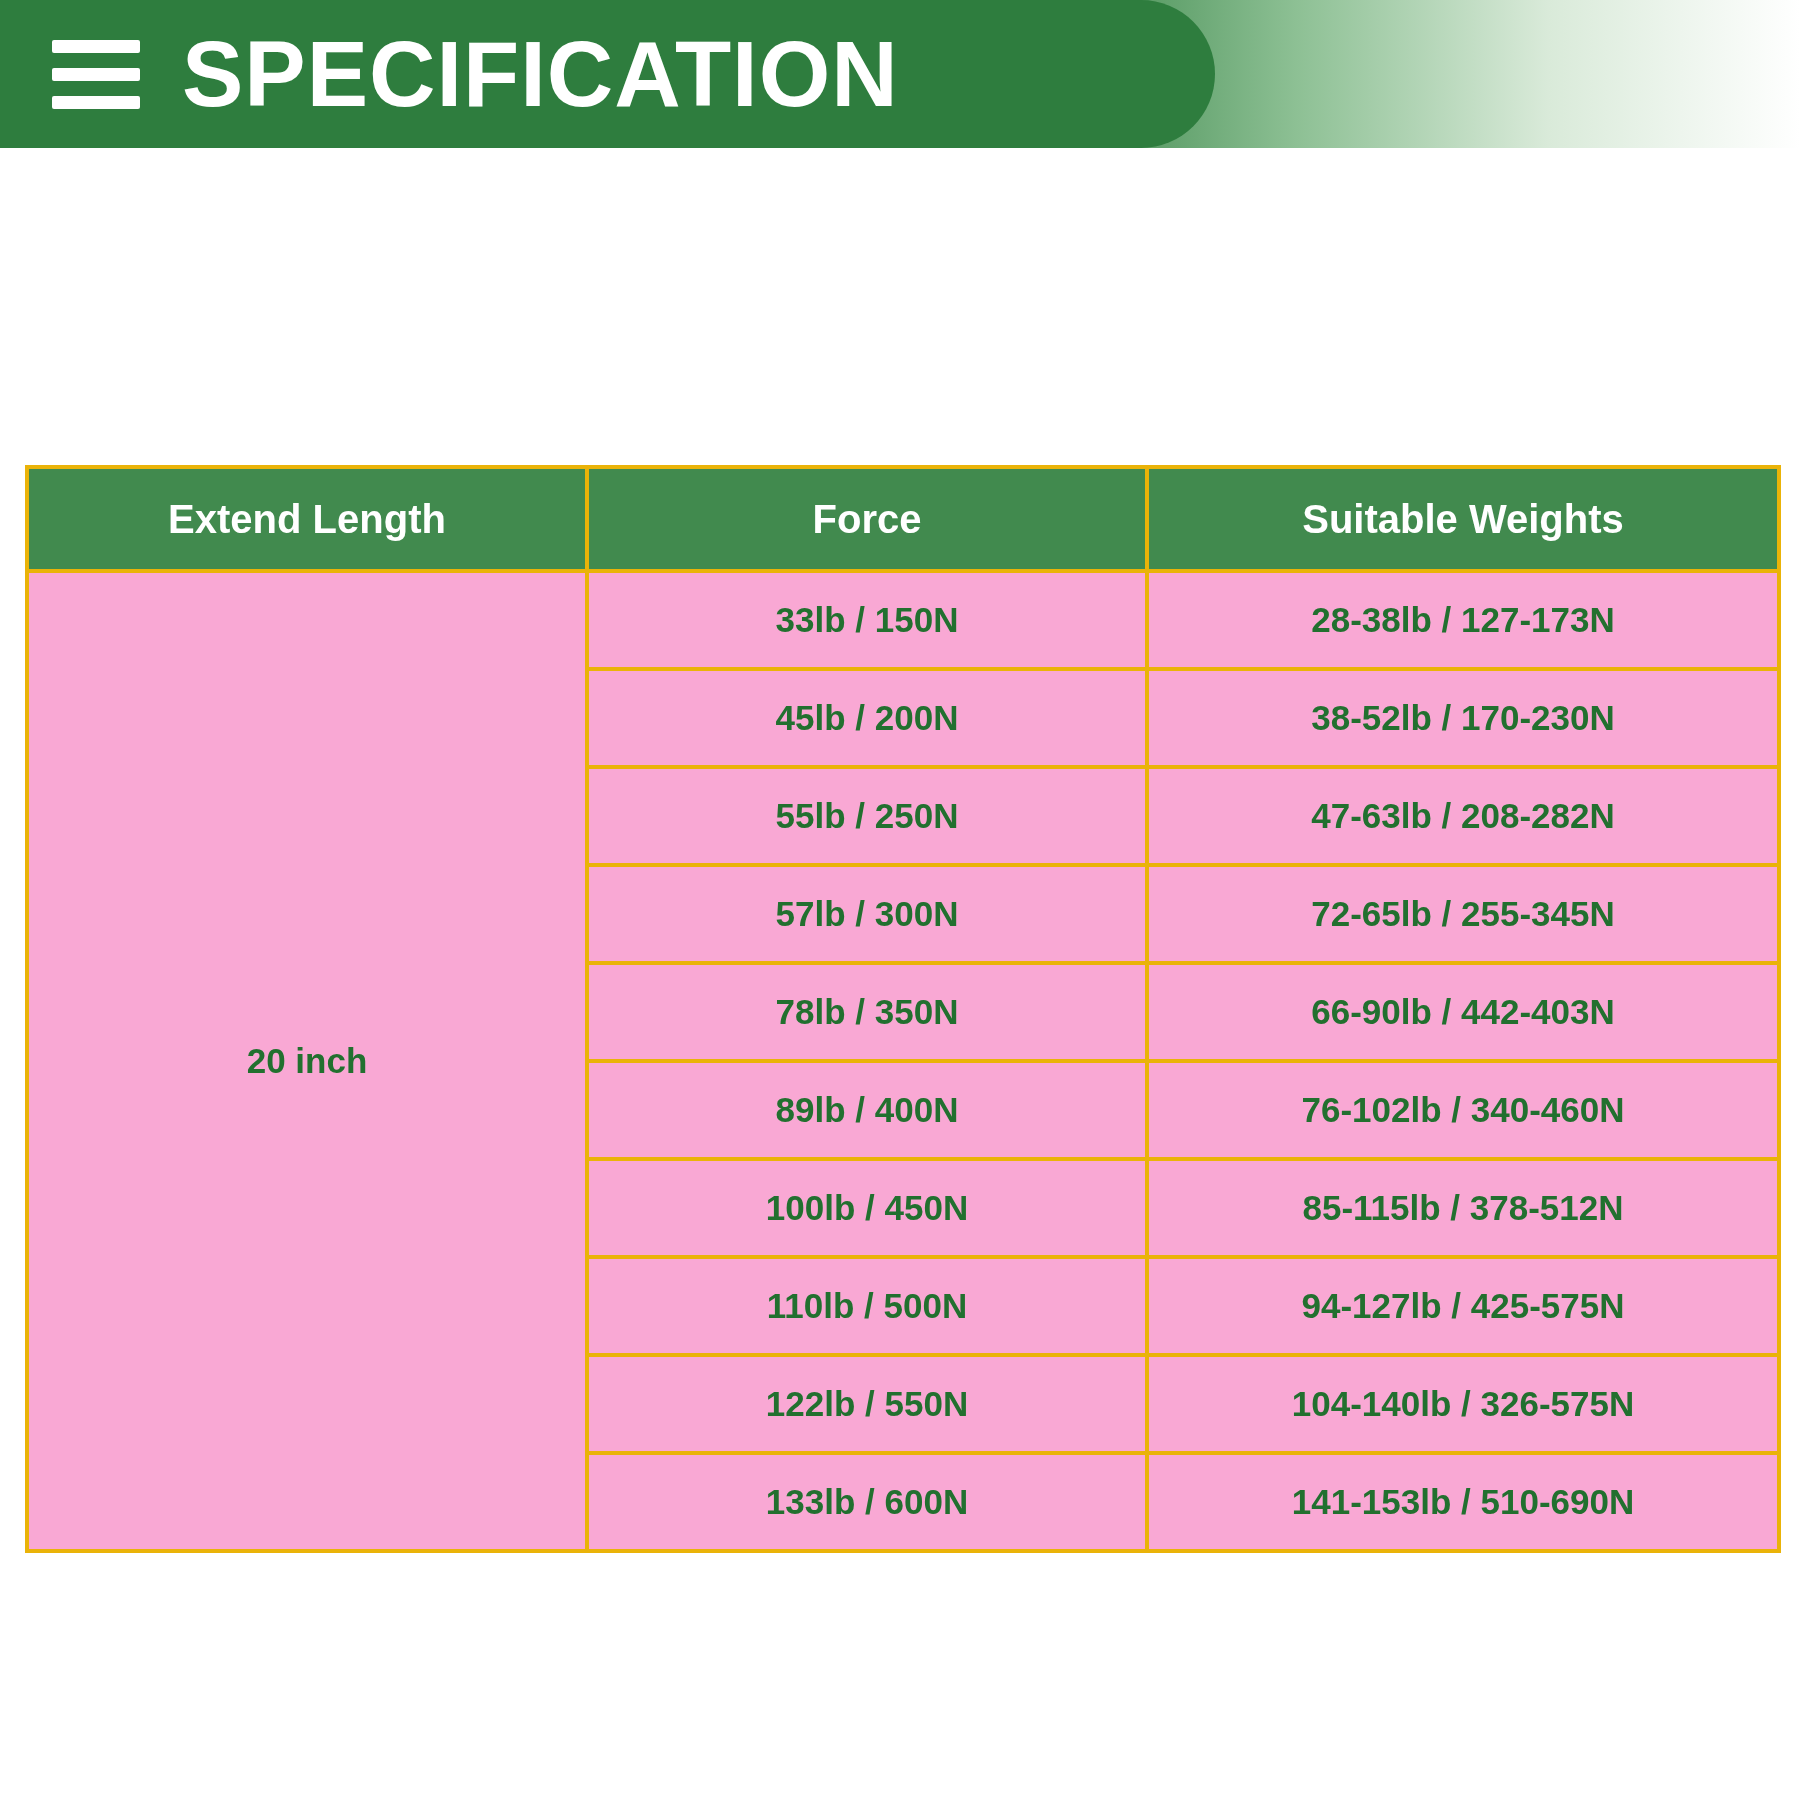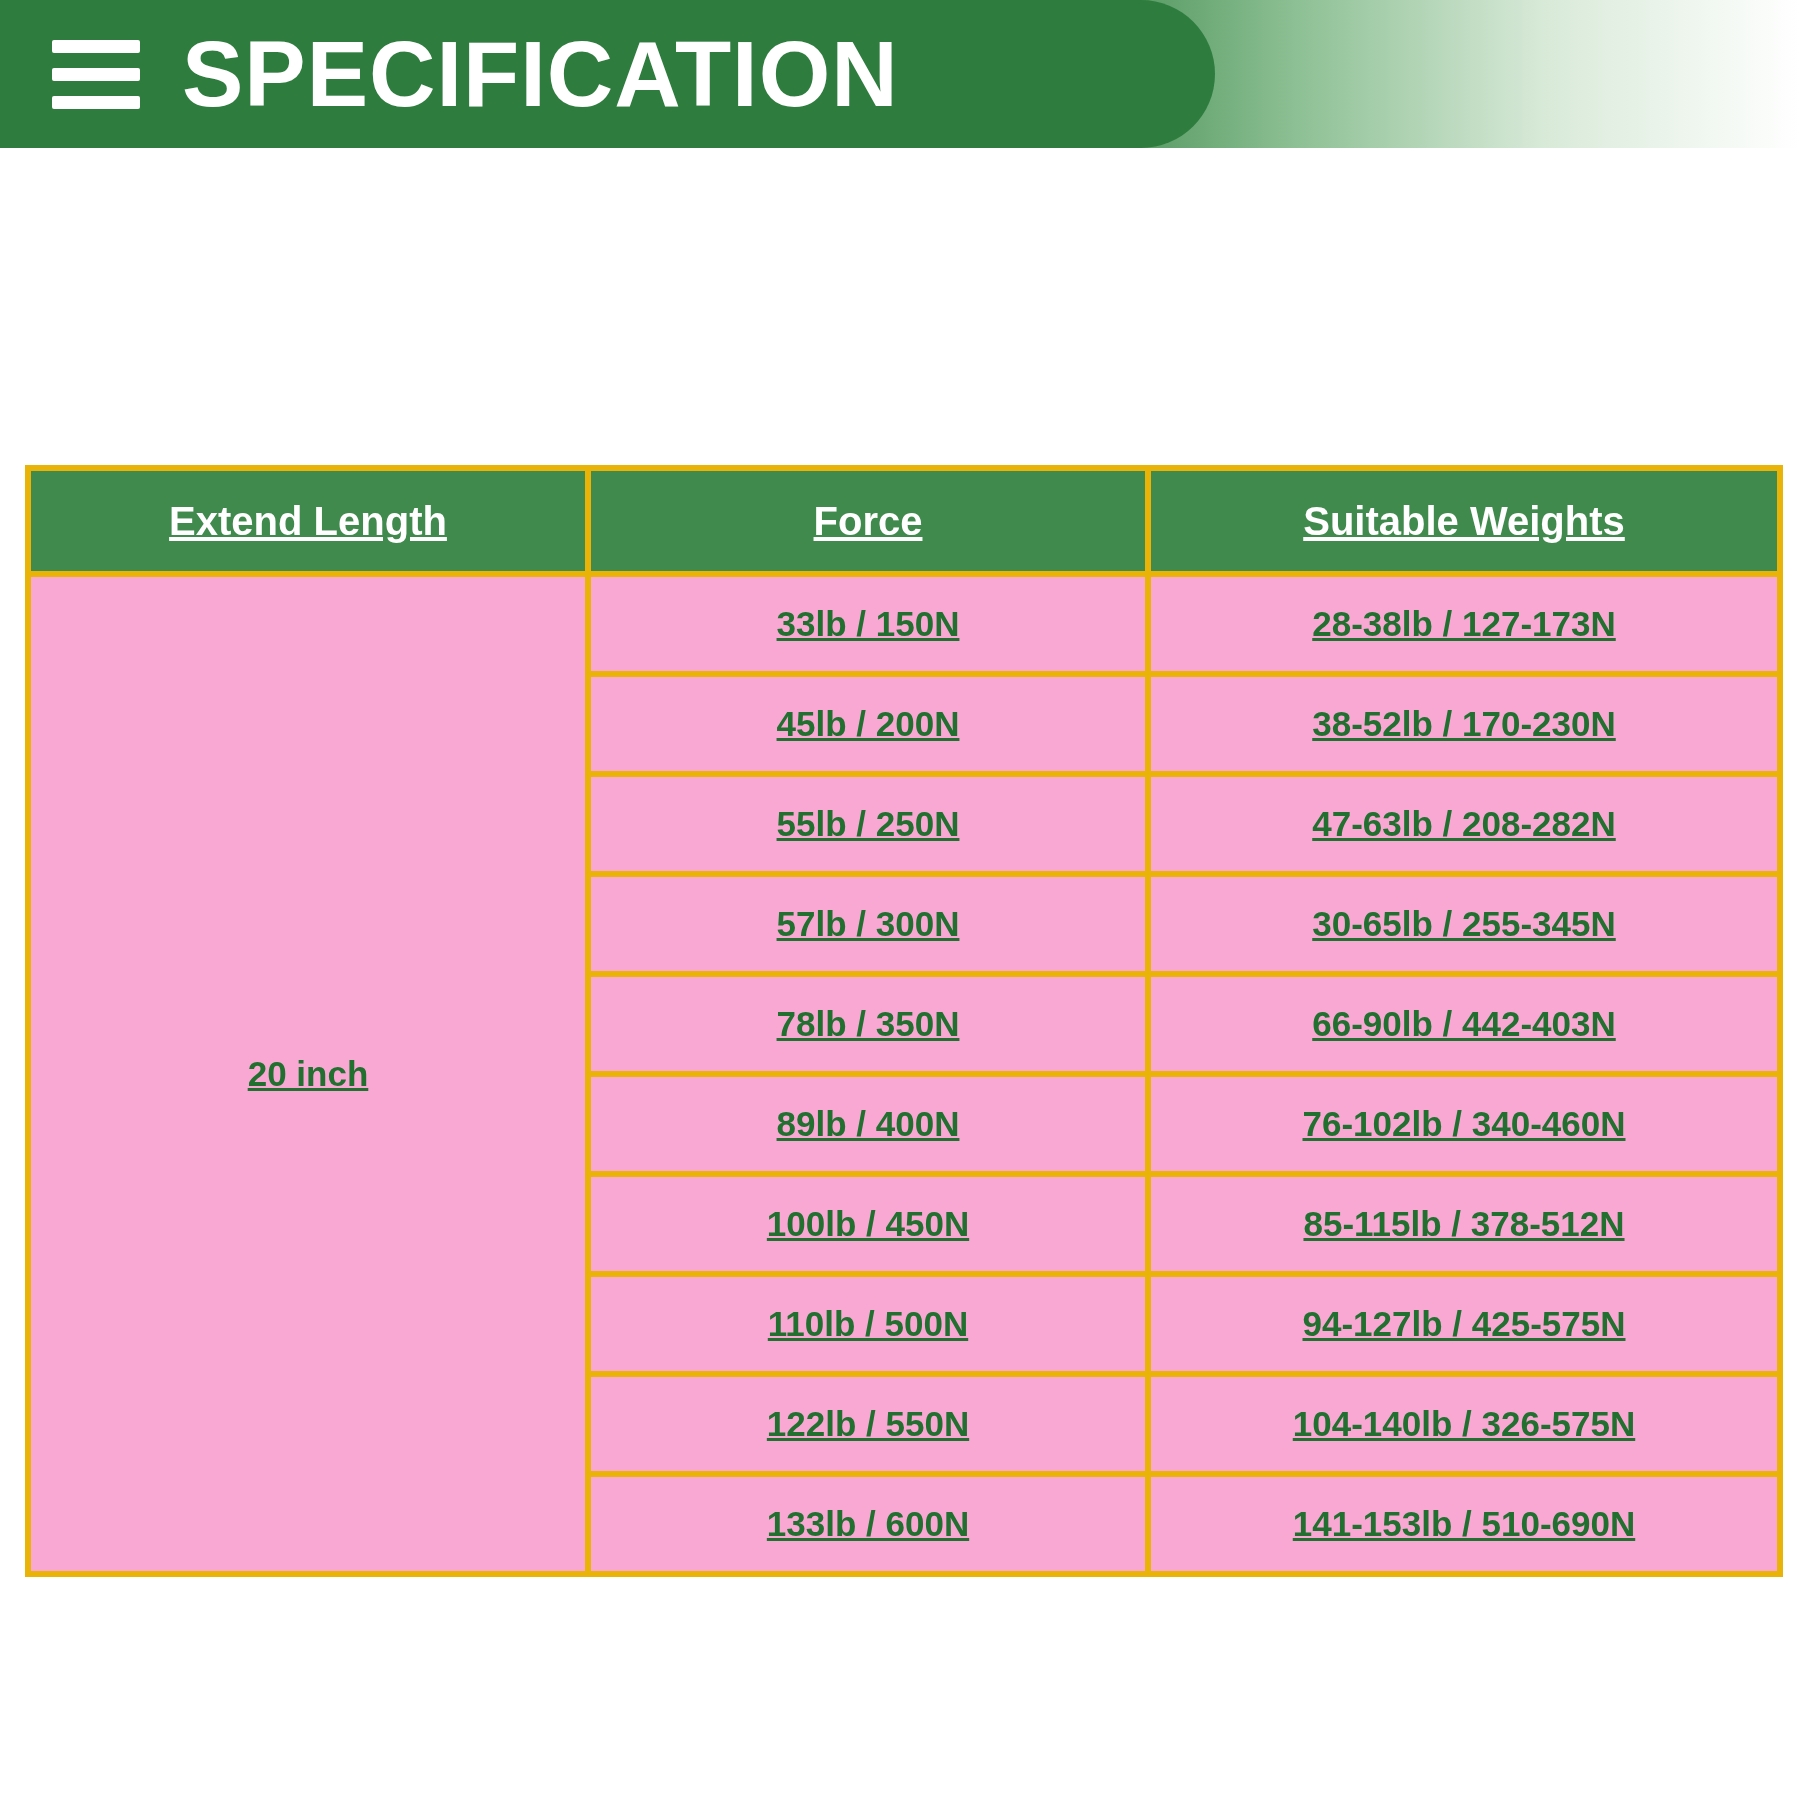--- a/index.html
+++ b/index.html
@@ -71,22 +71,21 @@
     left: 25px;
     top: 465px;
     width: 1752px;
   }
   table.spec {
     border-collapse: collapse;
     width: 1752px;
     table-layout: fixed;
   }
   table.spec th, table.spec td {
-    border: 6px solid #eab308;
-    text-decoration: underline;
+    border: 4px solid #eab308;
   }
   table.spec thead th {
     background: #418a4e;
     color: #ffffff;
     font-size: 40px;
     font-weight: bold;
     height: 98px;
     text-align: center;
     vertical-align: middle;
   }
@@ -147,21 +146,21 @@
       <tr>
         <td>45lb / 200N</td>
         <td>38-52lb / 170-230N</td>
       </tr>
       <tr>
         <td>55lb / 250N</td>
         <td>47-63lb / 208-282N</td>
       </tr>
       <tr>
         <td>57lb / 300N</td>
-        <td>30-65lb / 255-345N</td>
+        <td>72-65lb / 255-345N</td>
       </tr>
       <tr>
         <td>78lb / 350N</td>
         <td>66-90lb / 442-403N</td>
       </tr>
       <tr>
         <td>89lb / 400N</td>
         <td>76-102lb / 340-460N</td>
       </tr>
       <tr>

